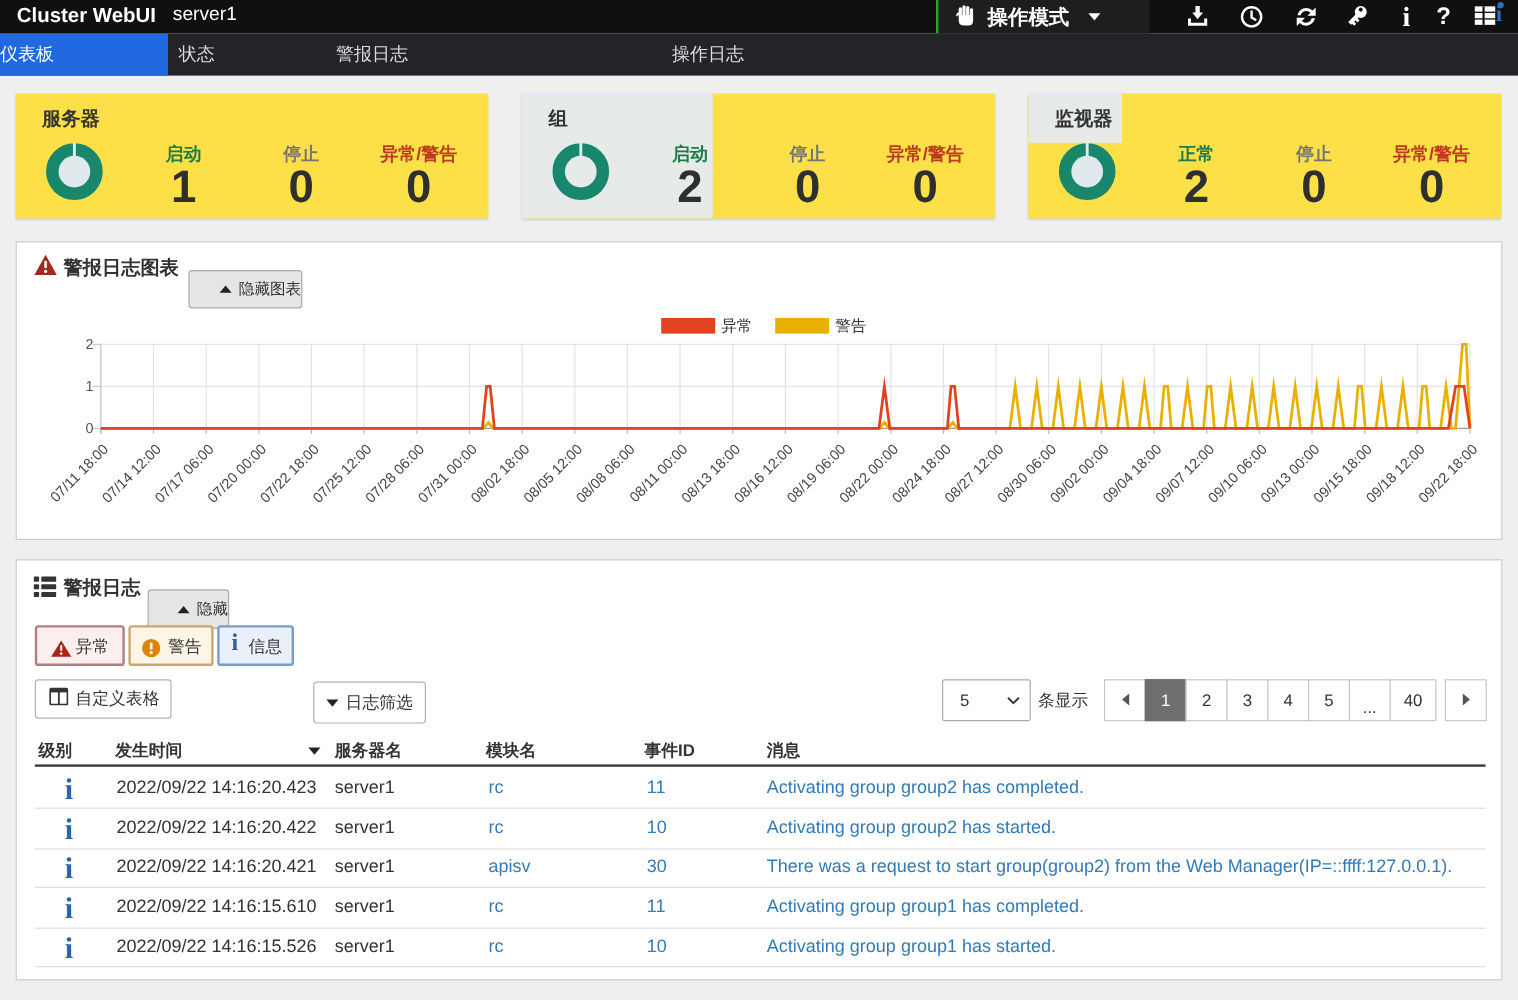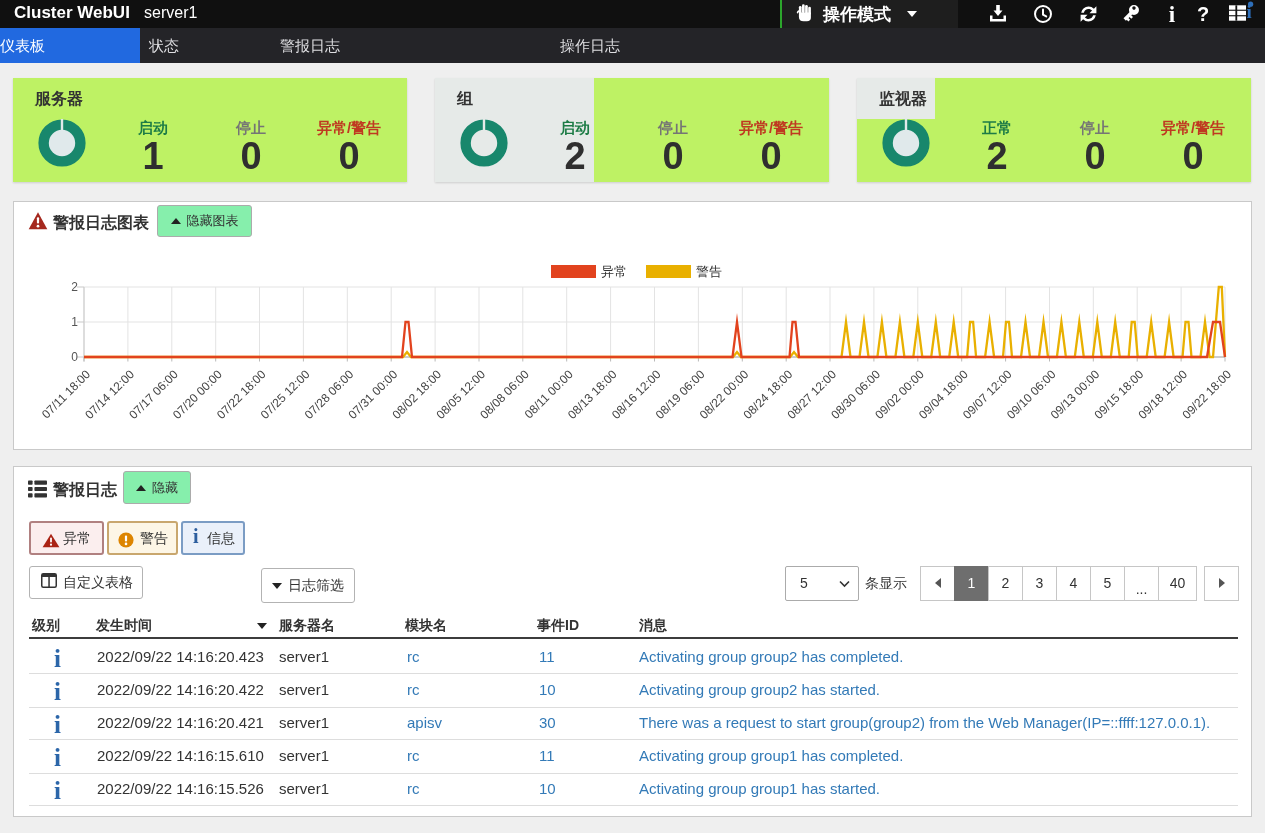--- a/index.html
+++ b/index.html
@@ -13,31 +13,31 @@
 #modebox { position:absolute; left:780px; top:0; width:178px; height:28px; background:#1e1e1e; border-left:2px solid #2ca62c; }
 #modebox .txt { position:absolute; left:41px; top:3px; font-size:17px; color:#fff;font-weight:bold; }
 #modebox .car { position:absolute; left:125px; top:11px; width:0; height:0; border-left:5px solid transparent; border-right:5px solid transparent; border-top:6px solid #fff; }
 .hicon { position:absolute; top:0; height:28px; }
 
 #tabs { position:absolute; left:0; top:28px; width:1265px; height:35px; background:#242428; }
 .tab { position:absolute; top:0; height:35px; width:140px; line-height:35px; font-size:15px; color:#dedee1; }
 .tab.active { background:#2169e0; color:#fff; }
 .tab.disabled { background:#2c2c30; color:#75757a; }
 
-.card { position:absolute; top:78px; width:394px; height:104px; background:#bef264; box-shadow:0 1px 2px rgba(0,0,0,0.14); }
+.card { position:absolute; top:78px; width:394px; height:104px; background:#fde047; box-shadow:0 1px 2px rgba(0,0,0,0.14); }
 .card .ttl { position:absolute; left:22px; top:11px; font-size:16px; font-weight:bold; color:#333; }
 .col-lab { position:absolute; top:41px; width:120px; text-align:center; font-size:15px; font-weight:bold; }
 .col-num { position:absolute; top:63px; width:120px; text-align:center; font-size:38px; line-height:30px; font-weight:bold; color:#2f2f2f; }
 .lab-g { color:#1d7c46; } .lab-s { color:#757575; } .lab-r { color:#bf3a21; }
 
 .panel { position:absolute; left:13px; width:1239px; background:#fff; border:1px solid #c9c9c9; }
 #chartpanel { top:201px; height:249px; }
 #logpanel { top:466px; height:351px; }
 .ptitle { position:absolute; font-size:16px; font-weight:bold; color:#333; }
-.btn { position:absolute; background:#86efac; border:1px solid #ababab; border-radius:3px; font-size:13px; color:#333; text-align:center; }
+.btn { position:absolute; background:#e5e5e5; border:1px solid #ababab; border-radius:3px; font-size:13px; color:#333; text-align:right;margin-top:20px; }
 .fbtn { position:absolute; border-radius:3px; font-size:14px; color:#333; }
 caret-u { display:inline-block; width:0; height:0; border-left:5px solid transparent; border-right:5px solid transparent; border-bottom:6px solid #222; margin-right:6px; position:relative; top:-1px; }
 caret-d { display:inline-block; width:0; height:0; border-left:5px solid transparent; border-right:5px solid transparent; border-top:6px solid #222; margin-right:6px; position:relative; top:-1px; }
 
 .th { position:absolute; font-size:14px; font-weight:bold; color:#333; }
 .td { position:absolute; font-size:15px; color:#333; white-space:nowrap; }
 .td a, .lnk { color:#337ab7; text-decoration:none; }
 .rowsep { position:absolute; height:1px; background:#ddd; left:15px; width:1209px; }
 
 .pg { position:absolute; top:99px; height:35px; border:1px solid #c6c6c6; background:#fff; font-size:14px; color:#333; text-align:center; line-height:33px; }

